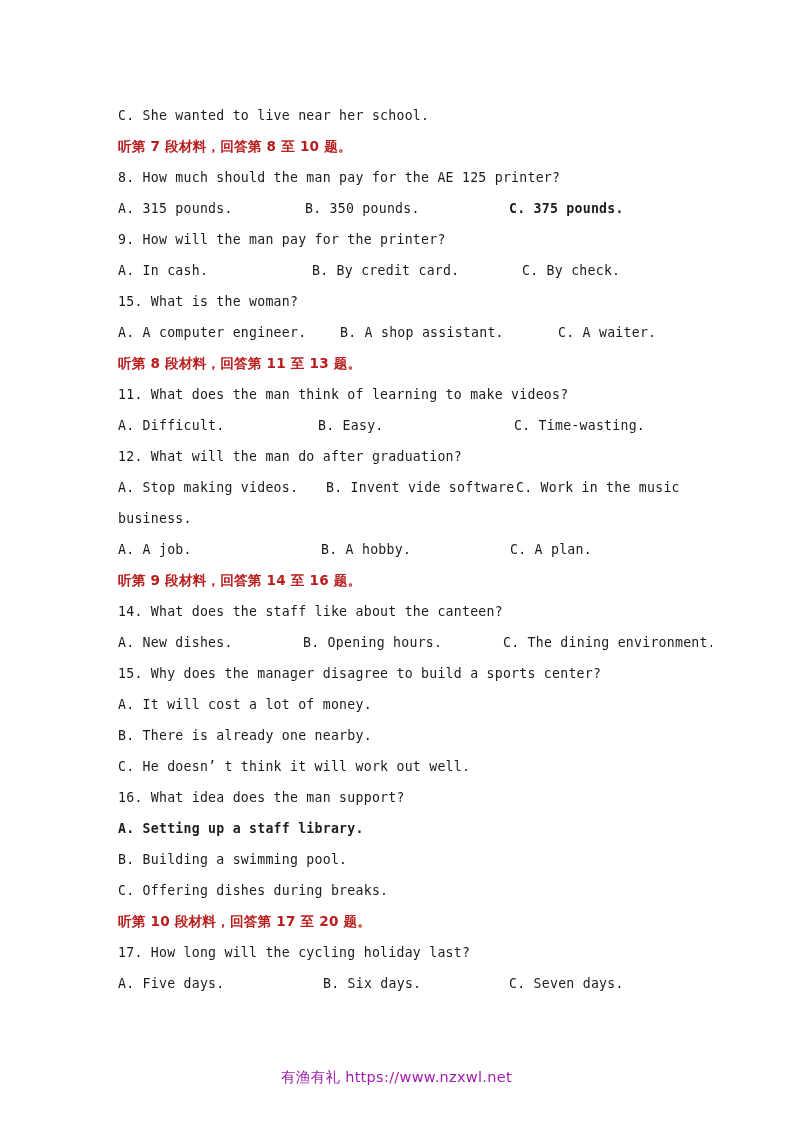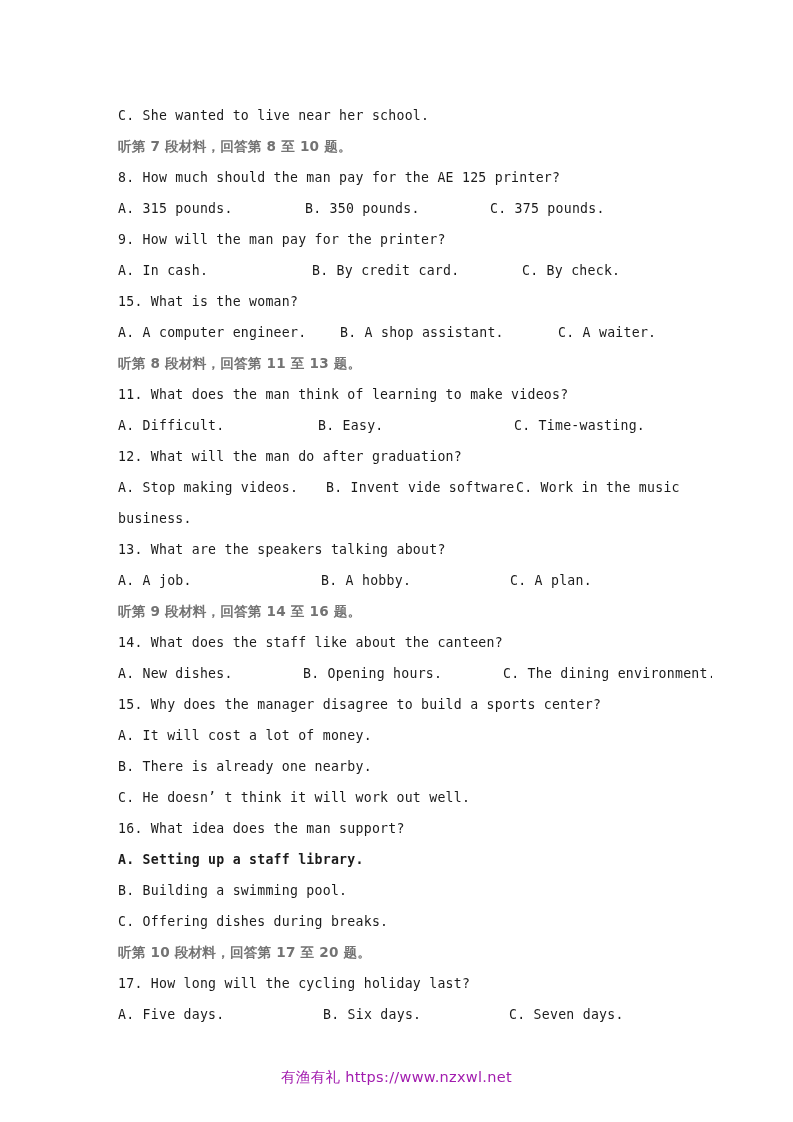--- a/index.html
+++ b/index.html
@@ -40,21 +40,21 @@
     position: absolute;
     top: 0;
     left: 0;
     white-space: nowrap;
   }
   .heading {
     position: relative;
     height: 31px;
     line-height: 31px;
     white-space: nowrap;
-    color: #737373;
+    color: #b91c1c;
     font-family: "DejaVu Sans", "Liberation Sans", sans-serif;
     font-weight: bold;
     font-size: 13.6px;
     letter-spacing: 0.2px;
   }
   .cont {
     font-size: 13.2px;
   }
   .watermark {
     position: absolute;
@@ -81,21 +81,21 @@
     </div>
 
     <div class="heading">听第 7 段材料，回答第 8 至 10 题。</div>
 
     <div class="line q">
       <span class="opt-col" style="left:0px;">8. How much should the man pay for the AE 125 printer?</span>
     </div>
     <div class="line opt">
       <span class="opt-col" style="left:0px;">A. 315 pounds.</span>
       <span class="opt-col" style="left:187px;">B. 350 pounds.</span>
-      <span class="opt-col" style="left:372px;">C. 375 pounds.</span>
+      <span class="opt-col" style="left:391px;font-weight:bold;">C. 375 pounds.</span>
     </div>
 
     <div class="line q">
       <span class="opt-col" style="left:0px;">9. How will the man pay for the printer?</span>
     </div>
     <div class="line opt">
       <span class="opt-col" style="left:0px;">A. In cash.</span>
       <span class="opt-col" style="left:194px;">B. By credit card.</span>
       <span class="opt-col" style="left:404px;">C. By check.</span>
     </div>
@@ -125,23 +125,20 @@
     </div>
     <div class="line opt">
       <span class="opt-col" style="left:0px;">A. Stop making videos.</span>
       <span class="opt-col" style="left:208px;">B. Invent vide software</span>
       <span class="opt-col" style="left:398px;">C. Work in the music</span>
     </div>
     <div class="line cont">
       <span class="opt-col" style="left:0px;">business.</span>
     </div>
 
-    <div class="line q">
-      <span class="opt-col" style="left:0px;">13. What are the speakers talking about?</span>
-    </div>
     <div class="line opt">
       <span class="opt-col" style="left:0px;">A. A job.</span>
       <span class="opt-col" style="left:203px;">B. A hobby.</span>
       <span class="opt-col" style="left:392px;">C. A plan.</span>
     </div>
 
     <div class="heading">听第 9 段材料，回答第 14 至 16 题。</div>
 
     <div class="line q">
       <span class="opt-col" style="left:0px;">14. What does the staff like about the canteen?</span>

